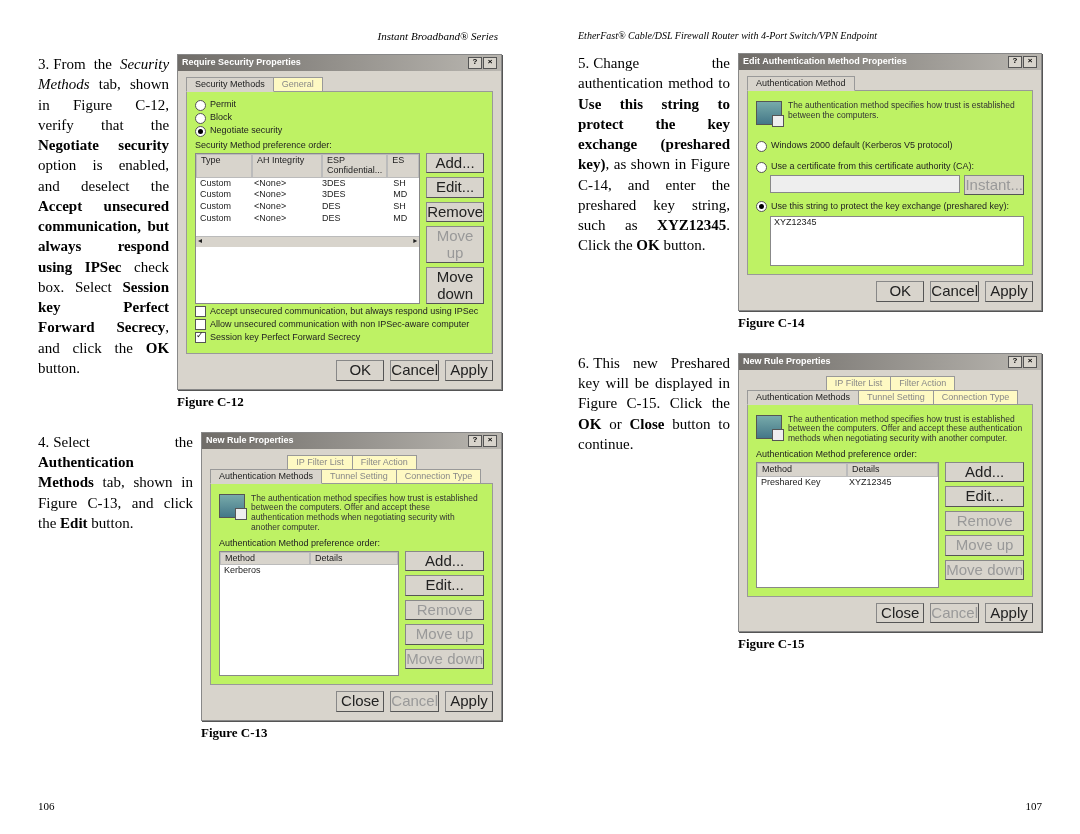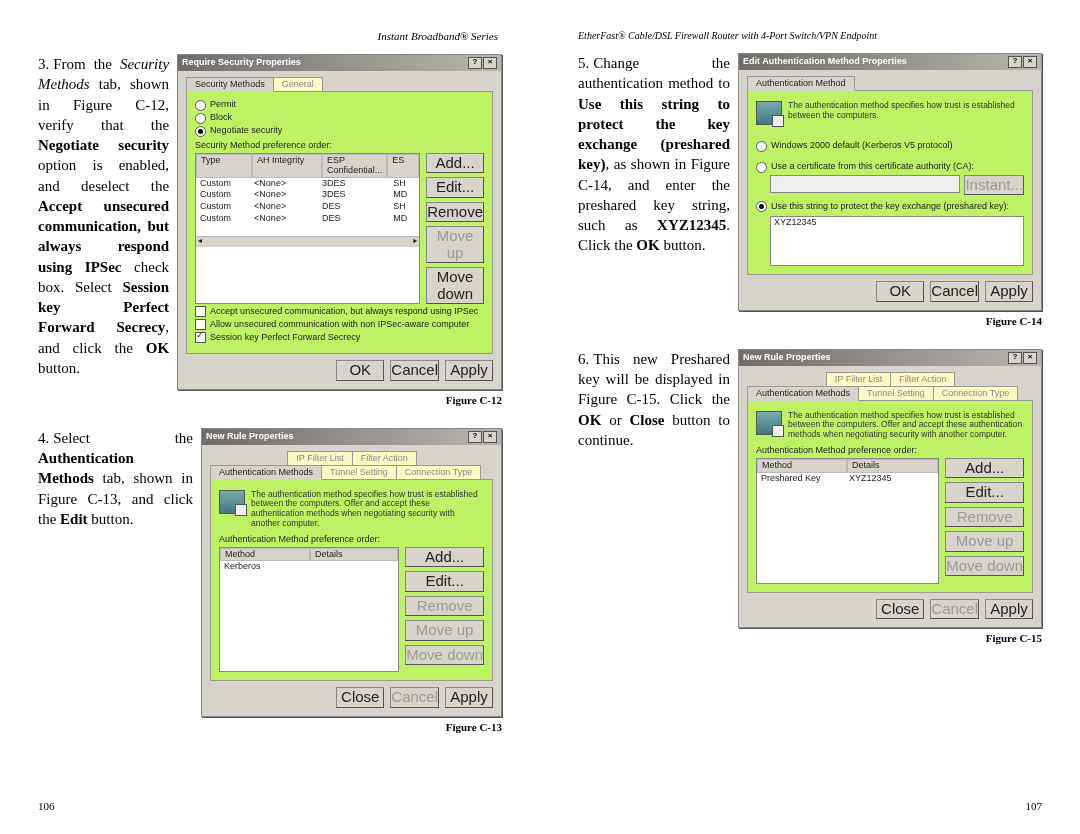--- a/index.html
+++ b/index.html
@@ -48,22 +48,22 @@
     line-height: 1.35;
     font-size: 15px;
   }
   .step-text.w140 { width: 140px; }
   .step-text .num { margin-right: 4px; }
   .italic { font-style: italic; }
   .bold { font-weight: bold; }
 
   .fig-block { flex: 1; }
   .fig-caption {
-    text-align: right;
-    font-size: 11px;
+    text-align: left;
+    font-size: 13px;
     font-weight: bold;
     margin-top: 4px;
     margin-bottom: 8px;
   }
 
   
   .dlg {
     background: #d8d4cc;
     border: 1px solid #888;
     box-shadow: 1px 1px 0 #555;

